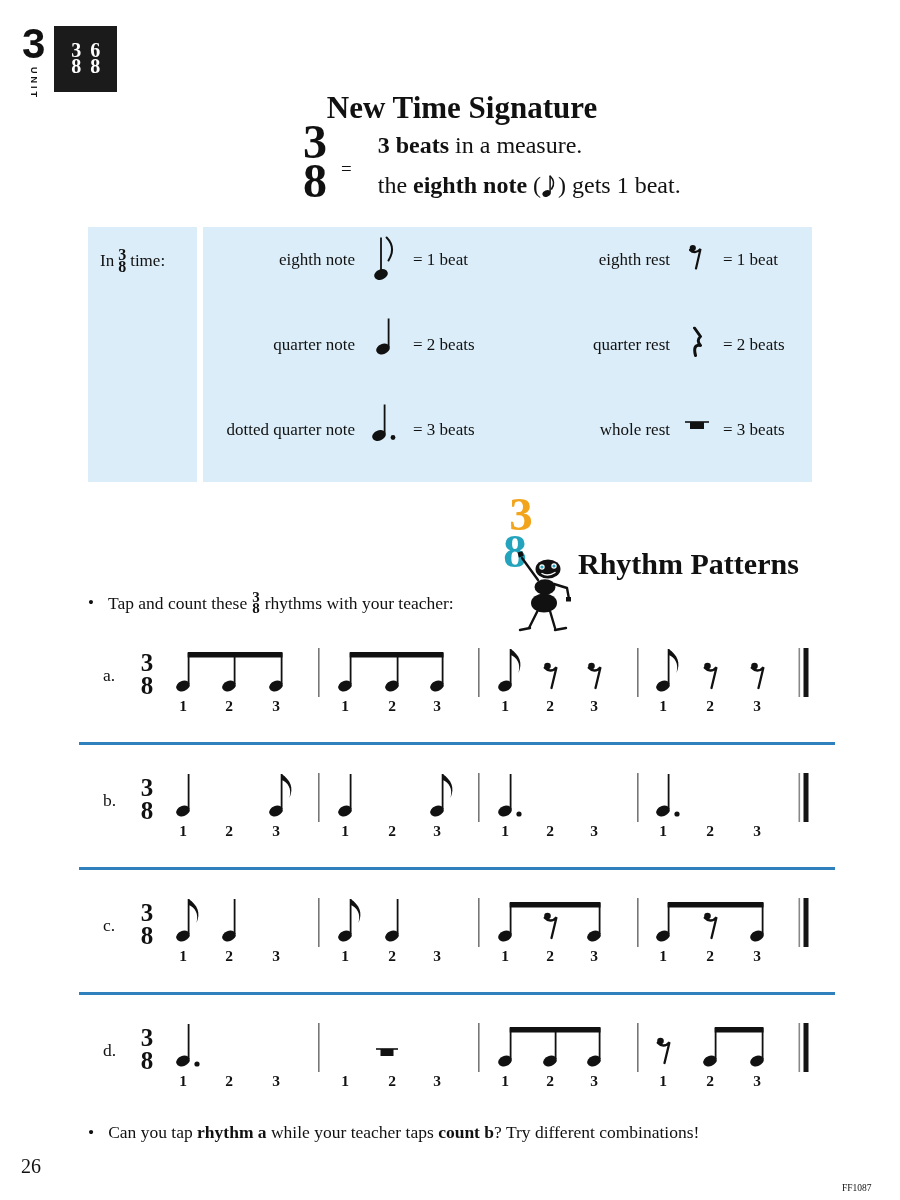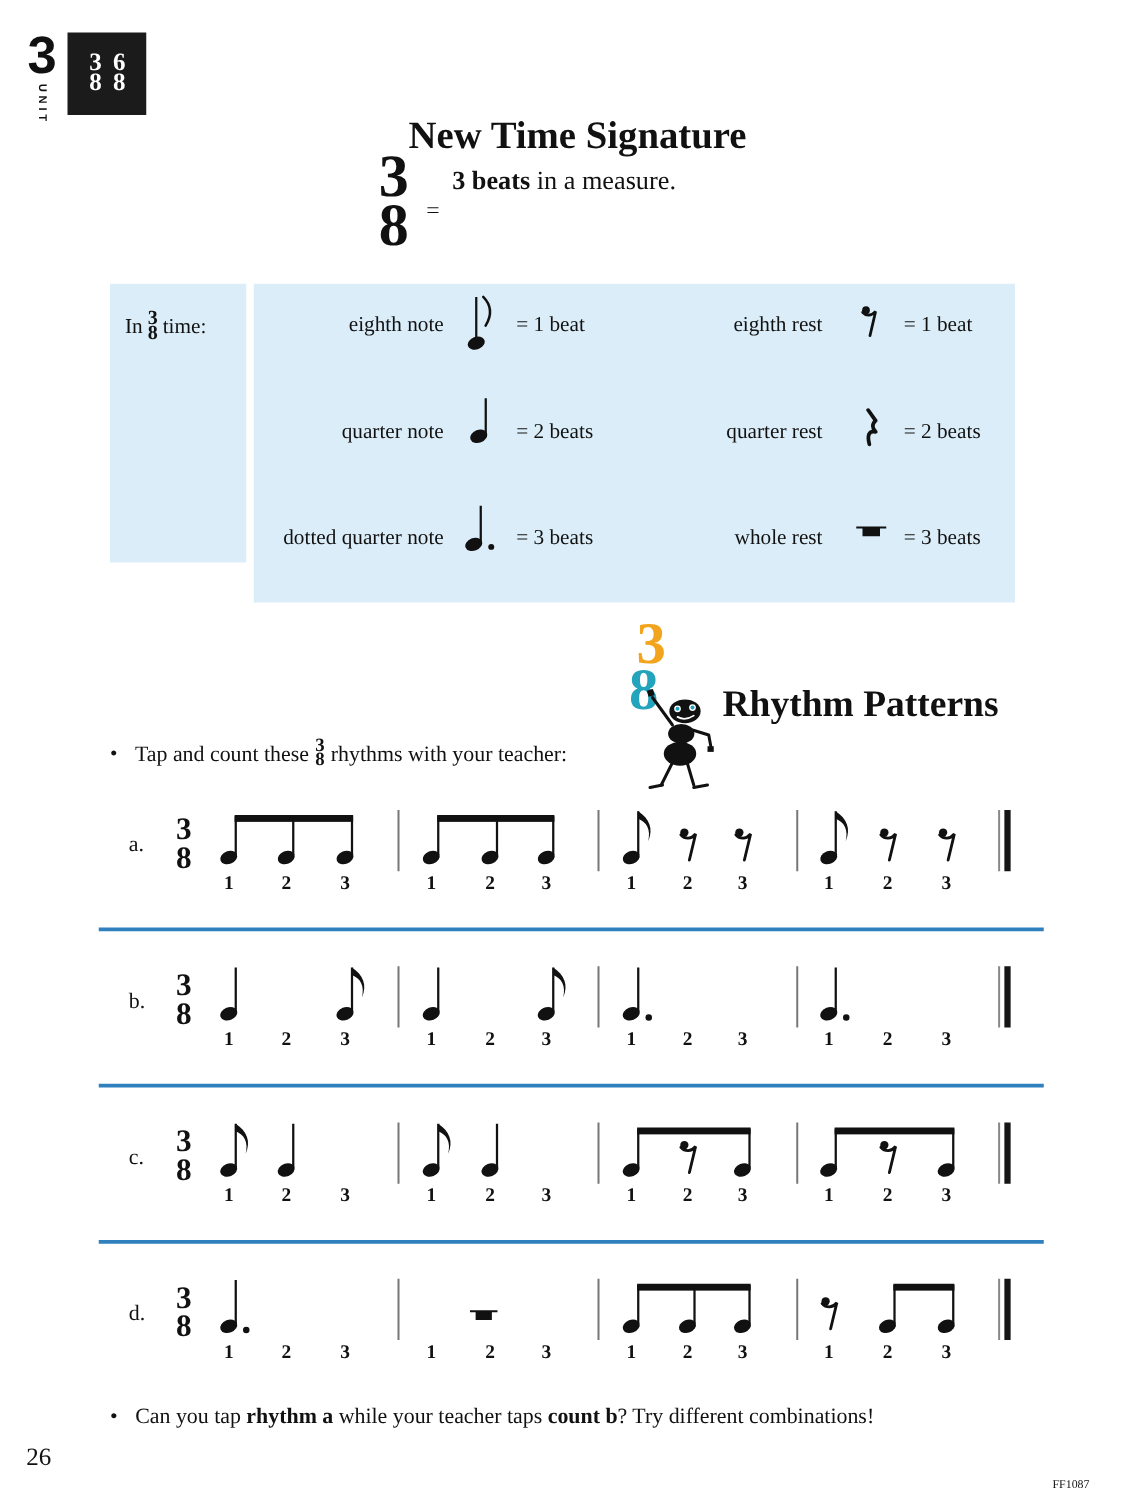--- a/index.html
+++ b/index.html
@@ -17,33 +17,33 @@
   .ts-white{color:#fff;font-size:20px;}
   .ts-big{font-size:48px;line-height:.82;}
   .ts-inline{font-size:16px;line-height:.74;vertical-align:-9px;margin:0 4px;}
   .ts-instr{font-size:15px;line-height:.74;vertical-align:-4px;margin:0 5px;}
   
   .title{position:absolute;left:0;top:78px;width:100%;text-align:center;margin:12px;
          font-size:31px;font-weight:bold;}
   .defn{position:absolute;left:303px;top:122px;display:flex;align-items:flex-start;}
   .defn .eq{font-size:19px;margin:36px 10px 0 14px;}
   .defn-lines{margin-top:10px;}
-  .defn-line{margin:0 0 13px 0;font-size:21px;}
+  .defn-line{margin:0 0 13px 16px;font-size:24px;}
   .sym-inline{display:inline-block;vertical-align:-5px;margin:0 1px;}
   
   .bluebox{position:absolute;background:var(--box-blue,#dbedf8);}
-  .bluebox.leftbox{left:88px;top:227px;width:109px;height:223px;}
+  .bluebox.leftbox{left:88px;top:227px;width:109px;height:255px;}
   .bluebox.rightbox{left:203px;top:227px;width:609px;height:255px;}
   .inbox-heading{padding:22px 0 0 12px;font-size:17px;display:flex;align-items:center;flex-wrap:wrap;}
   .vrow{position:absolute;left:0;width:100%;height:48px;}
   .vrow > span{position:absolute;top:50%;transform:translateY(-50%);font-size:17px;white-space:nowrap;}
   .vrow .lbl1{left:0;width:152px;text-align:right;}
   .vrow .sym1{left:160px;width:46px;text-align:center;}
   .vrow .val1{left:210px;}
-  .vrow .lbl2{left:283px;width:172px;text-align:right;}
+  .vrow .lbl2{left:295px;width:172px;text-align:right;}
   .vrow .sym2{left:472px;width:44px;text-align:center;}
   .vrow .val2{left:520px;}
   
   .char-svg{position:absolute;left:488px;top:488px;}
   .rp-title{position:absolute;left:578px;top:547px;font-size:30px;font-weight:bold;text-align:right;}
   .instr{position:absolute;left:88px;top:592px;display:flex;align-items:center;font-size:17.5px;}
   .instr .bullet{margin-right:14px;font-size:17px;}
   
   .rline{position:absolute;left:95px;}
   .divider{position:absolute;left:79px;width:756px;height:2.6px;background:var(--divider-blue,#2f80bd);}
@@ -78,20 +78,25 @@
   <h1 class="title">New Time Signature</h1>
 
   <div class="defn">
     <span class="ts ts-big">
       <span>3</span>
       <span>8</span>
     </span>
     <span class="eq">=</span>
     <div class="defn-lines">
       <p class="defn-line"><b>3 beats</b><span> in a measure.</span></p>
+      <p class="defn-line"><span>the </span><b>eighth note</b><span> (</span><span class="sym-inline" id="inline-eighth"><svg width="15" height="24">
+              <ellipse cx="4.6" cy="19.5" rx="4.3" ry="3.2" fill="#111" transform="rotate(-21 4.6 19.5)"></ellipse>
+              <line x1="8.1" y1="18.5" x2="8.1" y2="2" stroke="#111" stroke-width="1.5"></line>
+              <path d="M8.1,2 C11.8,5.5 12.8,10.5 9.6,15" fill="none" stroke="#111" stroke-width="1.6" stroke-linecap="round"></path>
+            </svg></span><span>) gets 1 beat.</span></p>
     </div>
   </div>
 
   <div class="bluebox leftbox">
     <div class="inbox-heading">
       <span>In</span>
       <span class="ts ts-inline">
         <span>3</span>
         <span>8</span>
       </span>

